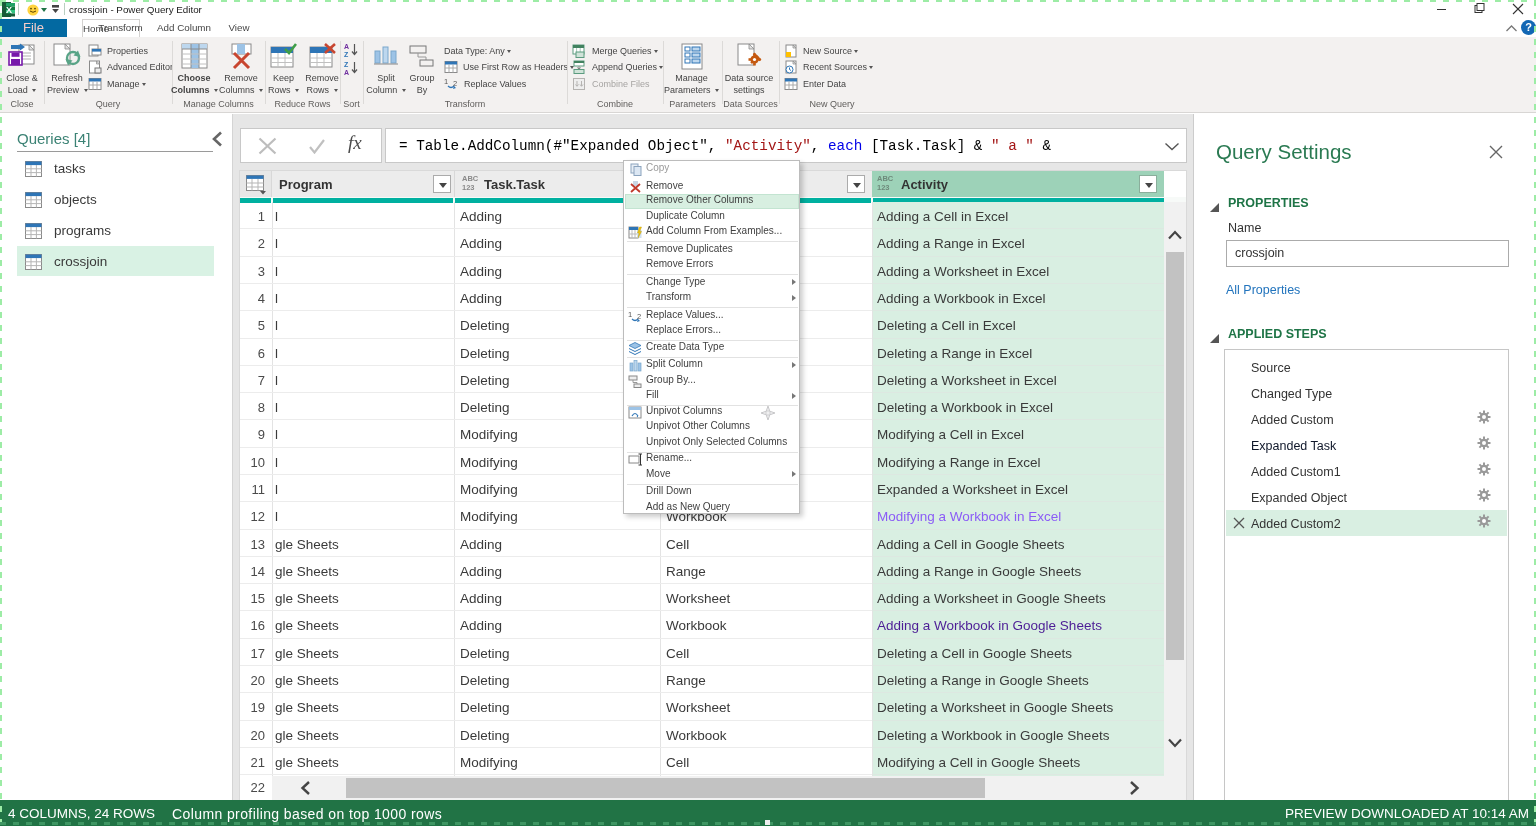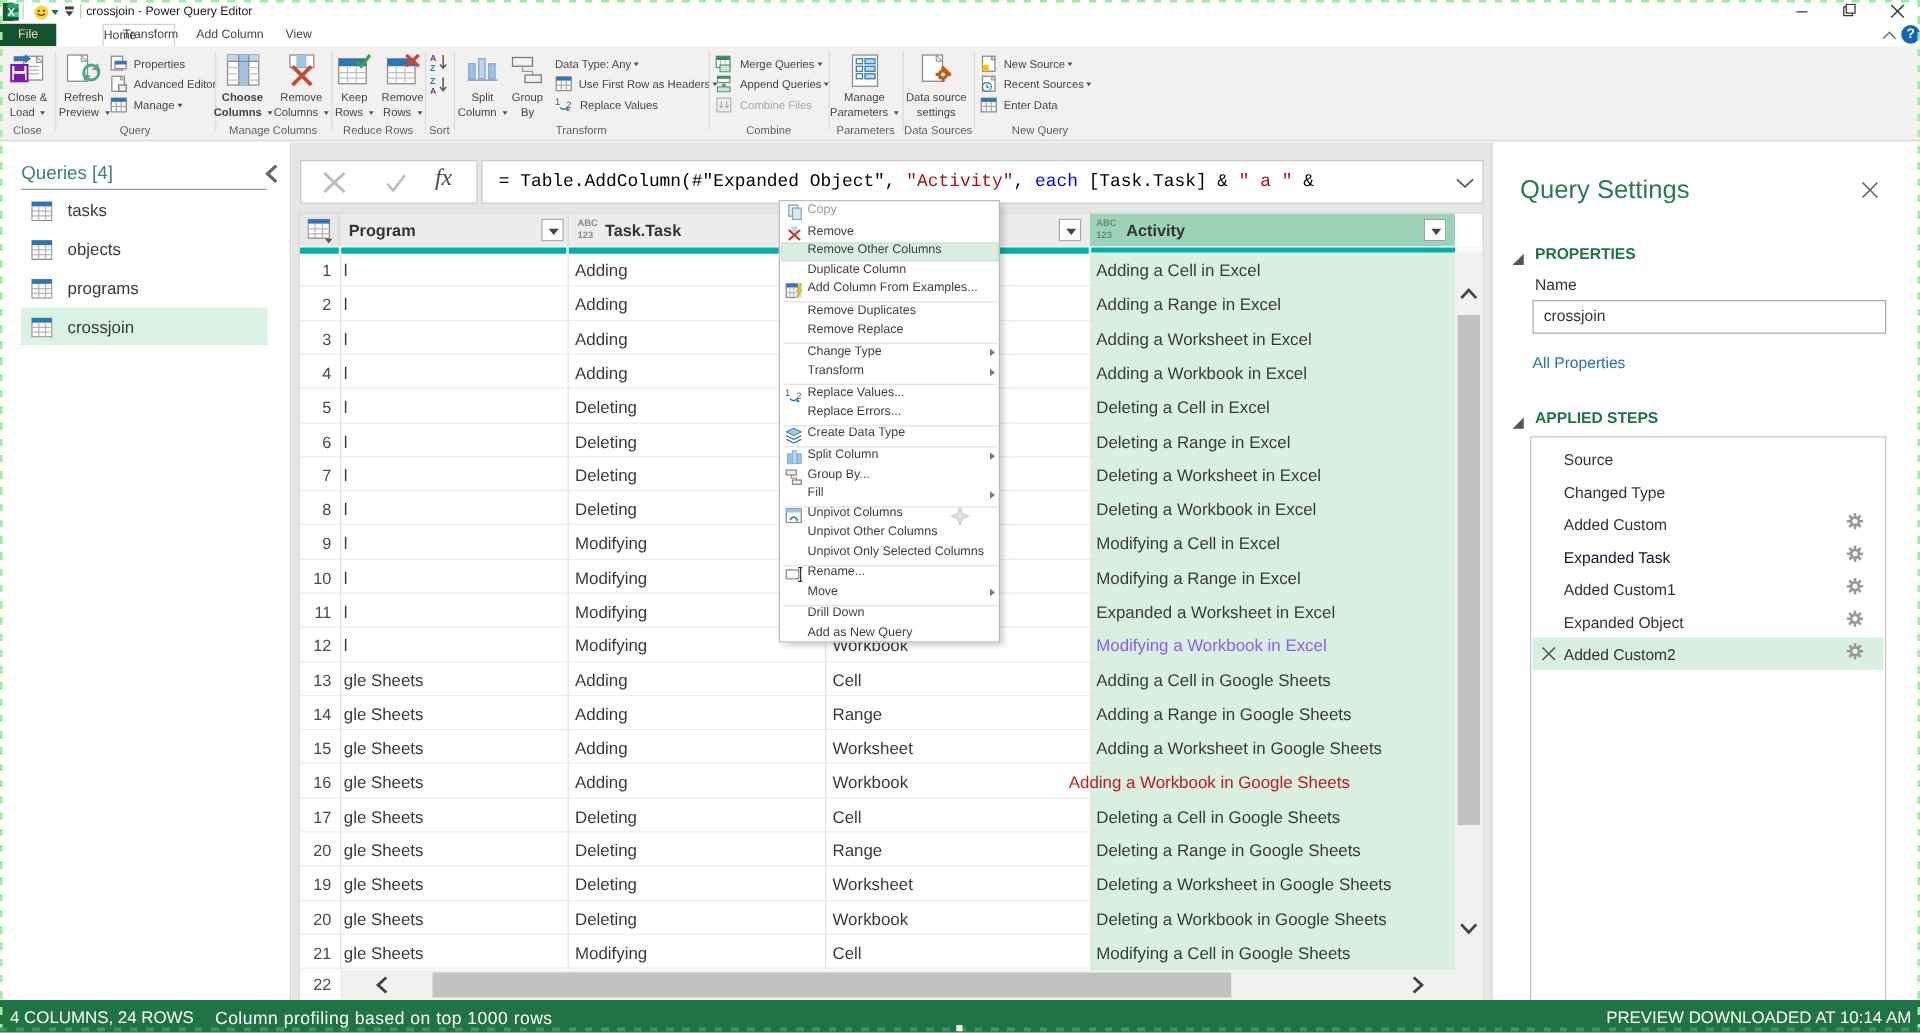--- a/index.html
+++ b/index.html
@@ -48,21 +48,21 @@
   <svg class="ab" style="left:1437px;top:3px;" width="100" height="13" viewBox="0 0 100 13">
     <line x1="0" y1="6.5" x2="9" y2="6.5" stroke="#333" stroke-width="1"></line>
     <rect x="38" y="2.5" width="7" height="7" fill="none" stroke="#333" stroke-width="1"></rect>
     <rect x="40" y="0.5" width="7" height="7" fill="#fff" stroke="#333" stroke-width="1"></rect>
     <line x1="76" y1="1" x2="86" y2="11" stroke="#333" stroke-width="1.1"></line>
     <line x1="86" y1="1" x2="76" y2="11" stroke="#333" stroke-width="1.1"></line>
   </svg>
 </div>
 
 <div class="ab" id="tabrow" style="left:0;top:19px;width:1536px;height:18px;background:#fff;">
-  <div class="ab" style="left:0;top:0;width:45px;height:18px;background:#14532d;color:#f5cdc9;font-size:10px;text-align:center;line-height:18px;">File</div>
+  <div class="ab" style="left:0;top:0;width:67px;height:18px;background:#0369a1;color:#f5cdc9;font-size:13px;text-align:center;line-height:18px;">File</div>
   <div class="ab" style="left:45px;top:0;width:58px;height:18px;background:#fff;border:1px solid #d4d2d0;border-bottom:none;color:#444;font-size:9.8px;text-align:left;line-height:18px;margin-left:37px;">Home</div>
   <div class="ab" style="left:98px;top:0;width:45px;height:18px;color:#444;font-size:9.8px;line-height:18px;text-align:center;">Transform</div>
   <div class="ab" style="left:153px;top:0;width:62px;height:18px;color:#444;font-size:9.8px;line-height:18px;text-align:center;">Add Column</div>
   <div class="ab" style="left:224px;top:0;width:30px;height:18px;color:#444;font-size:9.8px;line-height:18px;text-align:center;">View</div>
   <svg class="ab" style="left:1505px;top:5px;" width="13" height="8" viewBox="0 0 13 8">
     <path d="M1.5 7 L6.5 2 L11.5 7" stroke="#777" stroke-width="1.3" fill="none"></path>
   </svg>
   <div class="ab" style="left:1521px;top:1px;width:15px;height:15px;border-radius:50%;background:#1267b4;color:#fff;font-size:11px;font-weight:bold;text-align:center;line-height:15px;">?</div>
 </div>
 
@@ -519,21 +519,21 @@
   <div class="ab" style="left:35px;top:420px;font-size:13.5px;color:#3a3a3a;">gle Sheets</div>
   <div class="ab" style="left:220px;top:420px;font-size:13.5px;color:#3a3a3a;">Adding</div>
   <div class="ab" style="left:426px;top:420px;font-size:13.5px;color:#3a3a3a;">Worksheet</div>
   <div class="ab" style="left:637px;top:420px;font-size:13.5px;color:#3a3a3a;">Adding a Worksheet in Google Sheets</div>
   <div class="ab" style="left:0;top:439px;width:632px;height:1px;background:#ececec;"></div>
   <div class="ab" style="left:632px;top:439px;width:292px;height:1px;background:#dde8e1;"></div>
   <div class="ab" style="left:0;top:447px;width:25px;font-size:13px;color:#4a4a4a;text-align:right;">16</div>
   <div class="ab" style="left:35px;top:447px;font-size:13.5px;color:#3a3a3a;">gle Sheets</div>
   <div class="ab" style="left:220px;top:447px;font-size:13.5px;color:#3a3a3a;">Adding</div>
   <div class="ab" style="left:426px;top:447px;font-size:13.5px;color:#3a3a3a;">Workbook</div>
-  <div class="ab" style="left:615px;top:447px;font-size:13.5px;color:#b91c1c;">Adding a Workbook in Google Sheets</div>
+  <div class="ab" style="left:637px;top:447px;font-size:13.5px;color:#4c1d95;">Adding a Workbook in Google Sheets</div>
   <div class="ab" style="left:0;top:467px;width:632px;height:1px;background:#ececec;"></div>
   <div class="ab" style="left:632px;top:467px;width:292px;height:1px;background:#dde8e1;"></div>
   <div class="ab" style="left:0;top:475px;width:25px;font-size:13px;color:#4a4a4a;text-align:right;">17</div>
   <div class="ab" style="left:35px;top:475px;font-size:13.5px;color:#3a3a3a;">gle Sheets</div>
   <div class="ab" style="left:220px;top:475px;font-size:13.5px;color:#3a3a3a;">Deleting</div>
   <div class="ab" style="left:426px;top:475px;font-size:13.5px;color:#3a3a3a;">Cell</div>
   <div class="ab" style="left:637px;top:475px;font-size:13.5px;color:#3a3a3a;">Deleting a Cell in Google Sheets</div>
   <div class="ab" style="left:0;top:494px;width:632px;height:1px;background:#ececec;"></div>
   <div class="ab" style="left:632px;top:494px;width:292px;height:1px;background:#dde8e1;"></div>
   <div class="ab" style="left:0;top:502px;width:25px;font-size:13px;color:#4a4a4a;text-align:right;">20</div>
@@ -691,21 +691,21 @@
       <rect x="1" y="1" width="9" height="3" fill="#2e75b6"></rect>
       <line x1="4" y1="4" x2="4" y2="12" stroke="#bbb"></line>
       <line x1="7" y1="4" x2="7" y2="12" stroke="#bbb"></line>
       <line x1="1" y1="8" x2="10" y2="8" stroke="#bbb"></line>
       <rect x="9" y="4" width="4.5" height="8" fill="#cfe0f0"></rect>
       <path d="M11.5 1 L9.5 7 L11 7 L10 12 L13.5 5.5 L11.8 5.5 L13.5 1 Z" fill="#f2c811" stroke="#b28d00" stroke-width="0.4"></path>
     </svg>
   <div class="mi" style="top:64px;">Add Column From Examples...</div>
   <div class="msep" style="top:80px;"></div>
   <div class="mi" style="top:81.5px;">Remove Duplicates</div>
-  <div class="mi" style="top:97px;">Remove Replace</div>
+  <div class="mi" style="top:97px;">Remove Errors</div>
   <div class="msep" style="top:113px;"></div>
   <div class="mi" style="top:114.5px;">Change Type</div>
     <div class="sub" style="top:118px;"></div>
   <div class="mi" style="top:130px;">Transform</div>
     <div class="sub" style="top:133.5px;"></div>
   <div class="msep" style="top:146px;"></div>
   <svg class="ab" style="left:4px;top:149px;" width="15" height="14" viewBox="0 0 15 14">
       <text x="0" y="7" font-size="7.5" fill="#555">1</text>
       <path d="M4 9 Q7 12 10 9" stroke="#2e75b6" stroke-width="1.2" fill="none"></path>
       <path d="M10 9 L9 12 L12 11 Z" fill="#2e75b6"></path>

